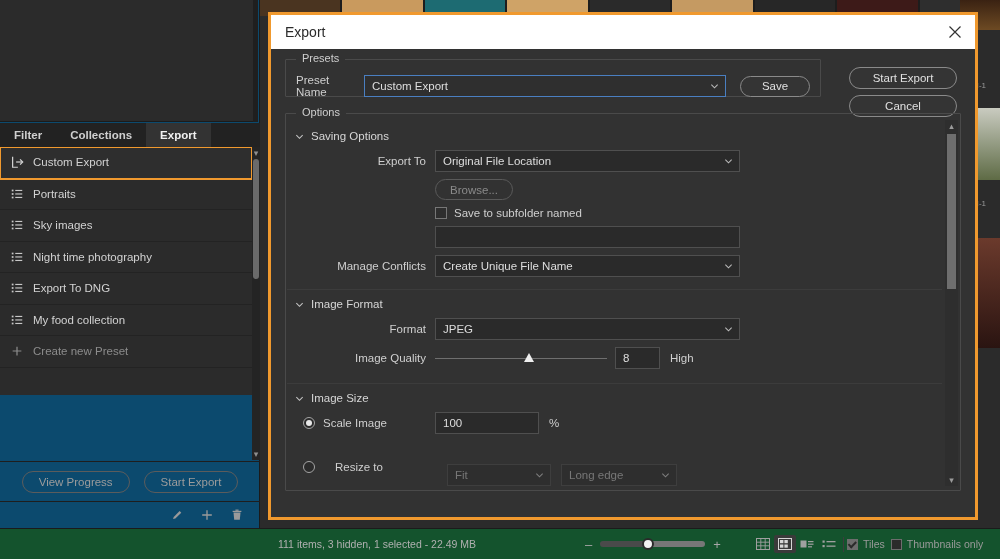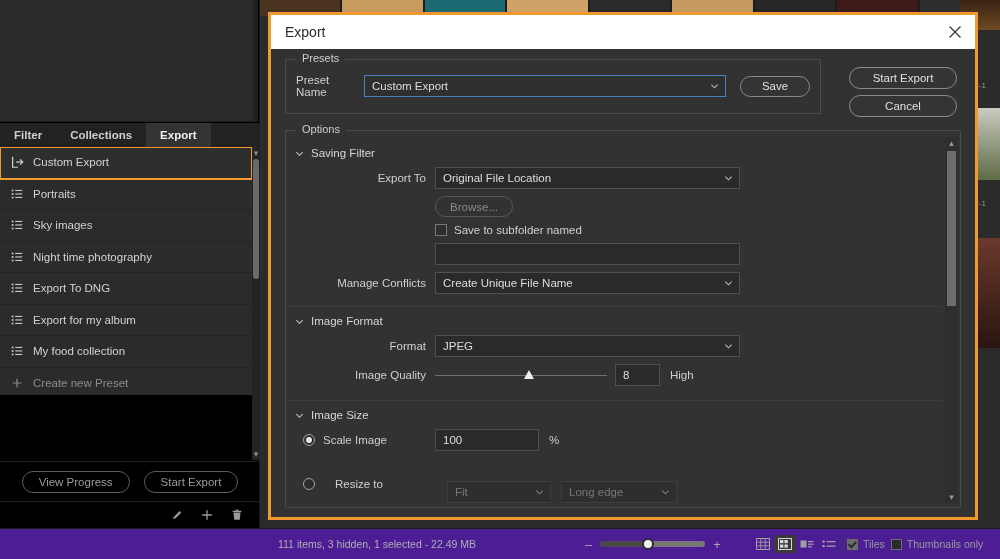--- a/index.html
+++ b/index.html
@@ -34,21 +34,21 @@
   .rs-img { width: 40px; }
   .rs-meta {
     font-size: 8px; color: #9a9a9a; padding: 2px 2px 0 2px;
     white-space: nowrap; overflow: hidden;
   }
   .rs-badges { font-size: 8px; color: #bdbdbd; letter-spacing: 1px; }
 
   
   .left-panel {
     position: absolute; left: 0; top: 0; width: 260px; height: 528px;
-    background: #000000;
+    background: #0c4a6e;
     border-right: 1px solid #1b1b1b;
   }
   .left-top-blank {
     position: absolute; left: 0; top: 0; width: 258px; height: 122px;
     background: #2b2b2b;
     border-bottom: 1px solid #1b1b1b;
   }
   .left-top-scroll {
     position: absolute; right: 0; top: 0; width: 5px; height: 122px;
     background: #1f1f1f;
@@ -123,21 +123,21 @@
     position: absolute; left: 0; top: 501px; width: 260px; height: 27px;
     display: flex; align-items: center; justify-content: flex-end; gap: 16px;
     padding-right: 16px;
     border-top: 1px solid #1e1e1e;
   }
   .tool-icon { width: 14px; height: 14px; display: block; }
 
   
   .bottom-bar {
     position: absolute; left: 0; bottom: 0; width: 1000px; height: 31px;
-    background: #4c1d95;
+    background: #14532d;
     border-top: 1px solid #1b1b1b;
     display: flex; align-items: center;
   }
   .bb-status {
     position: absolute; left: 278px;
     font-size: 10.5px; color: #b0b0b0;
   }
   .zoom-wrap {
     position: absolute; left: 585px; display: flex; align-items: center; gap: 8px;
   }
@@ -196,21 +196,21 @@
     border: 1px solid #4a4a4a;
     border-radius: 1px;
     padding: 14px 10px 10px 10px;
   }
   .fs-legend {
     position: absolute; top: -8px; left: 10px;
     background: #323232; padding: 0 6px;
     font-size: 11px; color: #cfcfcf;
   }
 
-  .presets-fs { margin-right: 140px; height: 55px; }
+  .presets-fs { margin-right: 140px; height: 38px; }
   .preset-row2 { display: flex; align-items: center; gap: 8px; }
   .lbl { font-size: 11.5px; color: #cfcfcf; }
 
   .select {
     position: relative;
     height: 22px; background: #2a2a2a;
     border: 1px solid #4f4f4f;
     display: flex; align-items: center;
     padding: 0 20px 0 7px;
     font-size: 11.5px; color: #dedede;
@@ -420,33 +420,20 @@
               <rect x="2" y="7" width="2" height="2"></rect>
               <rect x="2" y="11" width="2" height="2"></rect>
           <rect x="6" y="3.3" width="8" height="1.3"></rect>
               <rect x="6" y="7.3" width="8" height="1.3"></rect>
               <rect x="6" y="11.3" width="8" height="1.3"></rect>
             </g>
         </svg>
         <span>Export To DNG</span>
       </div>
 
-      <div class="preset-row">
-        <svg class="p-icon" viewBox="0 0 16 16">
-          <g fill="#c8c8c8">
-              <rect x="2" y="3" width="2" height="2"></rect>
-              <rect x="2" y="7" width="2" height="2"></rect>
-              <rect x="2" y="11" width="2" height="2"></rect>
-          <rect x="6" y="3.3" width="8" height="1.3"></rect>
-              <rect x="6" y="7.3" width="8" height="1.3"></rect>
-              <rect x="6" y="11.3" width="8" height="1.3"></rect>
-            </g>
-        </svg>
-        <span>Export for my album</span>
-      </div>
 
       <div class="preset-row">
         <svg class="p-icon" viewBox="0 0 16 16">
           <g fill="#c8c8c8">
               <rect x="2" y="3" width="2" height="2"></rect>
               <rect x="2" y="7" width="2" height="2"></rect>
               <rect x="2" y="11" width="2" height="2"></rect>
           <rect x="6" y="3.3" width="8" height="1.3"></rect>
               <rect x="6" y="7.3" width="8" height="1.3"></rect>
               <rect x="6" y="11.3" width="8" height="1.3"></rect>
@@ -580,21 +567,21 @@
       <div class="fs options-fs">
         <span class="options-legend">Options</span>
 
         <div class="options-inner">
 
           <div class="sec">
             <div class="sec-head">
               <svg class="tri" viewBox="0 0 10 10">
                 <path d="M1.5 3.5 L5 7 L8.5 3.5" fill="none" stroke="#c4c4c4" stroke-width="1.2"></path>
               </svg>
-              <span>Saving Filter</span>
+              <span>Saving Options</span>
             </div>
 
             <div class="frm-row">
               <span class="frm-lbl">Export To</span>
               <div class="select" style="width:305px">
                 <span>Original File Location</span>
                 <svg class="chev" viewBox="0 0 10 10">
                   <path d="M1.5 3.5 L5 7 L8.5 3.5" fill="none" stroke="#b9b9b9" stroke-width="1.2"></path>
                 </svg>
               </div>

